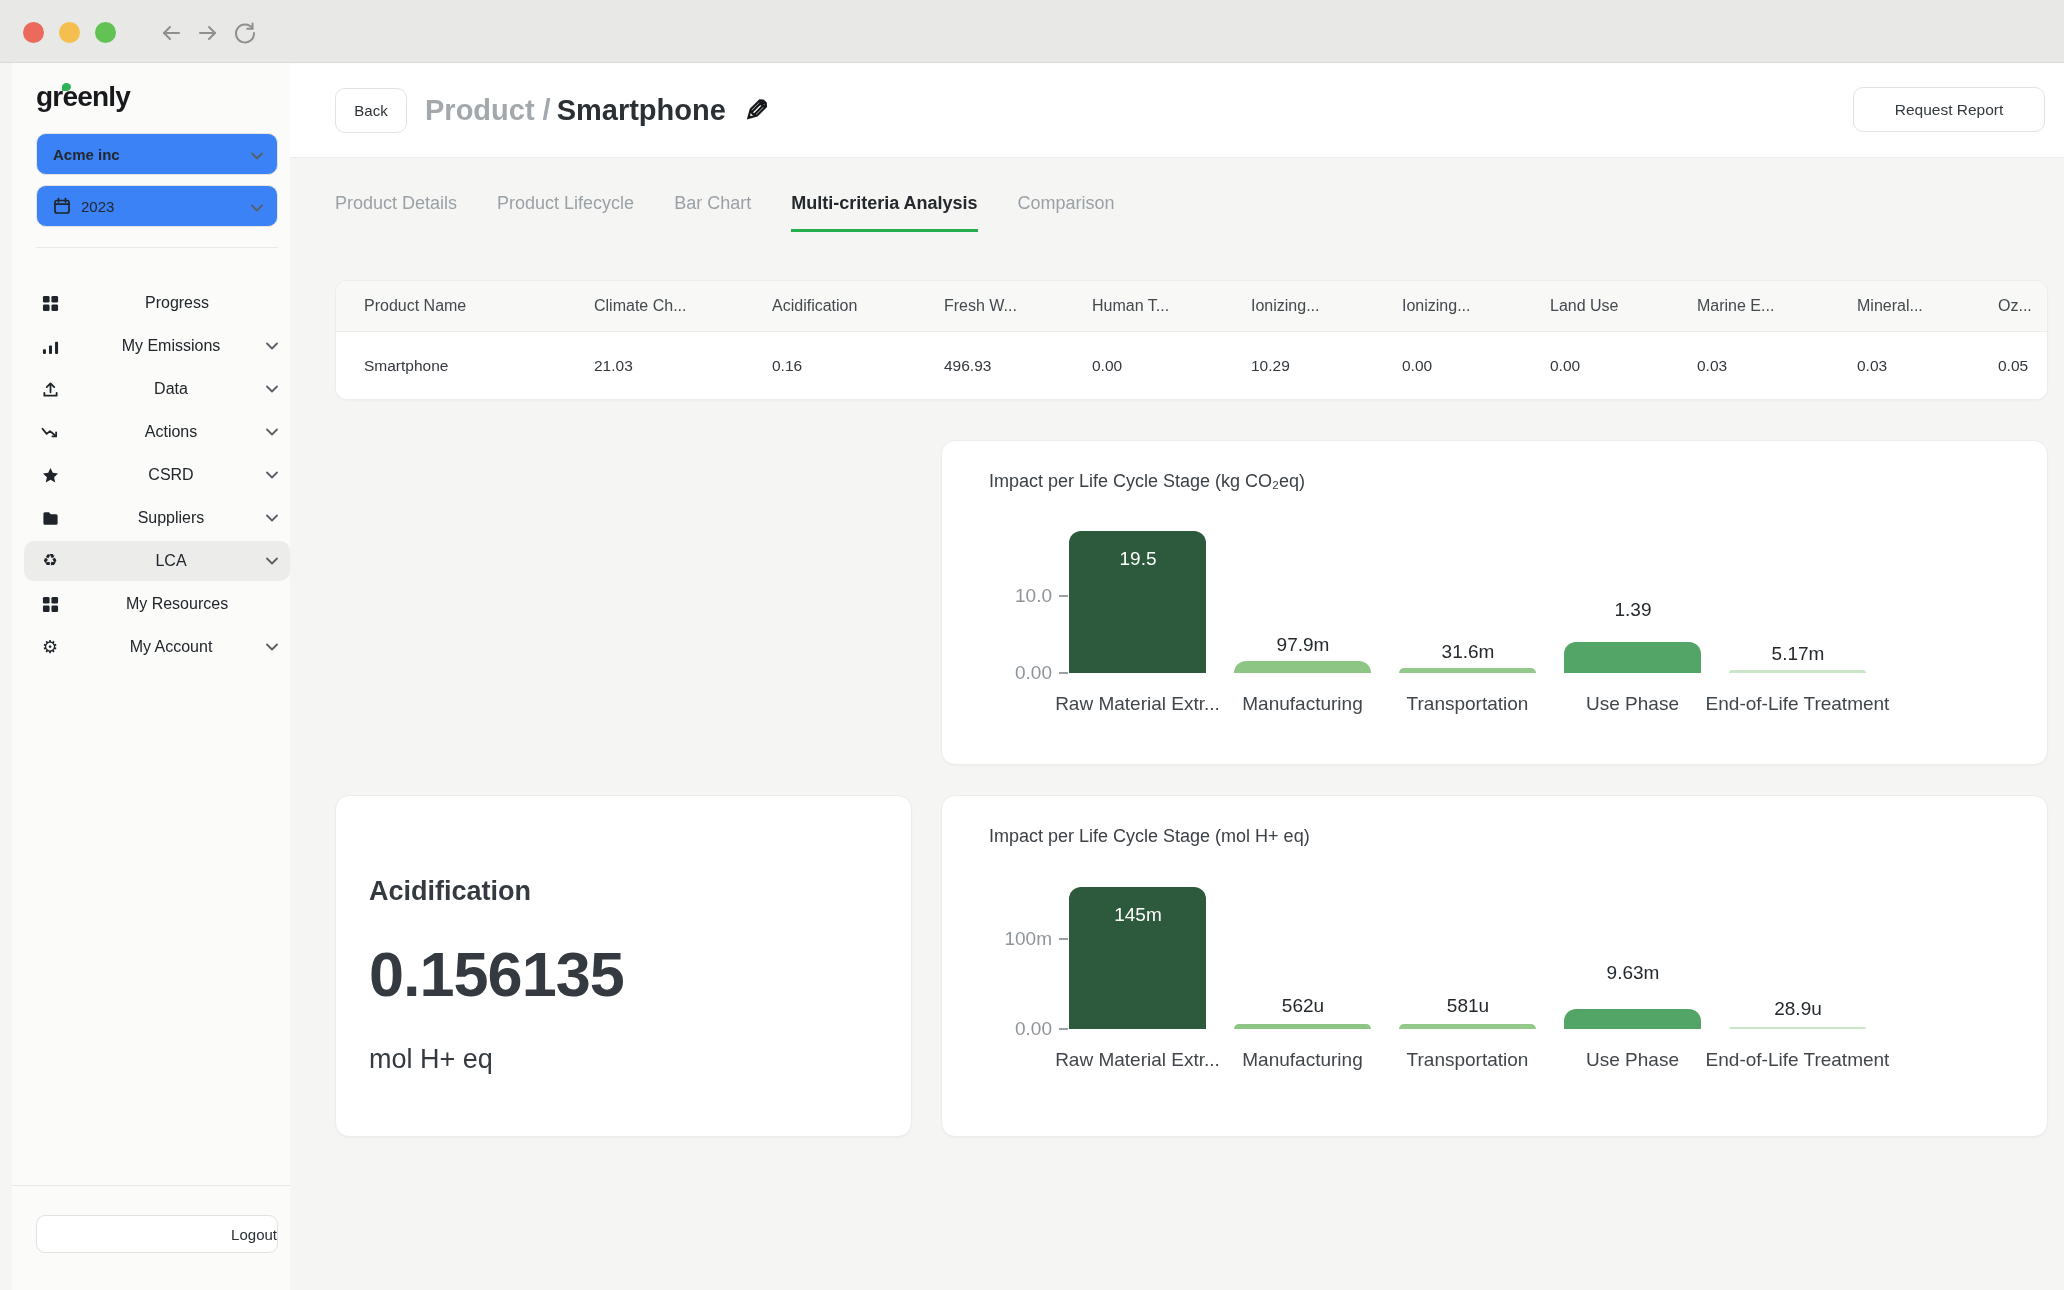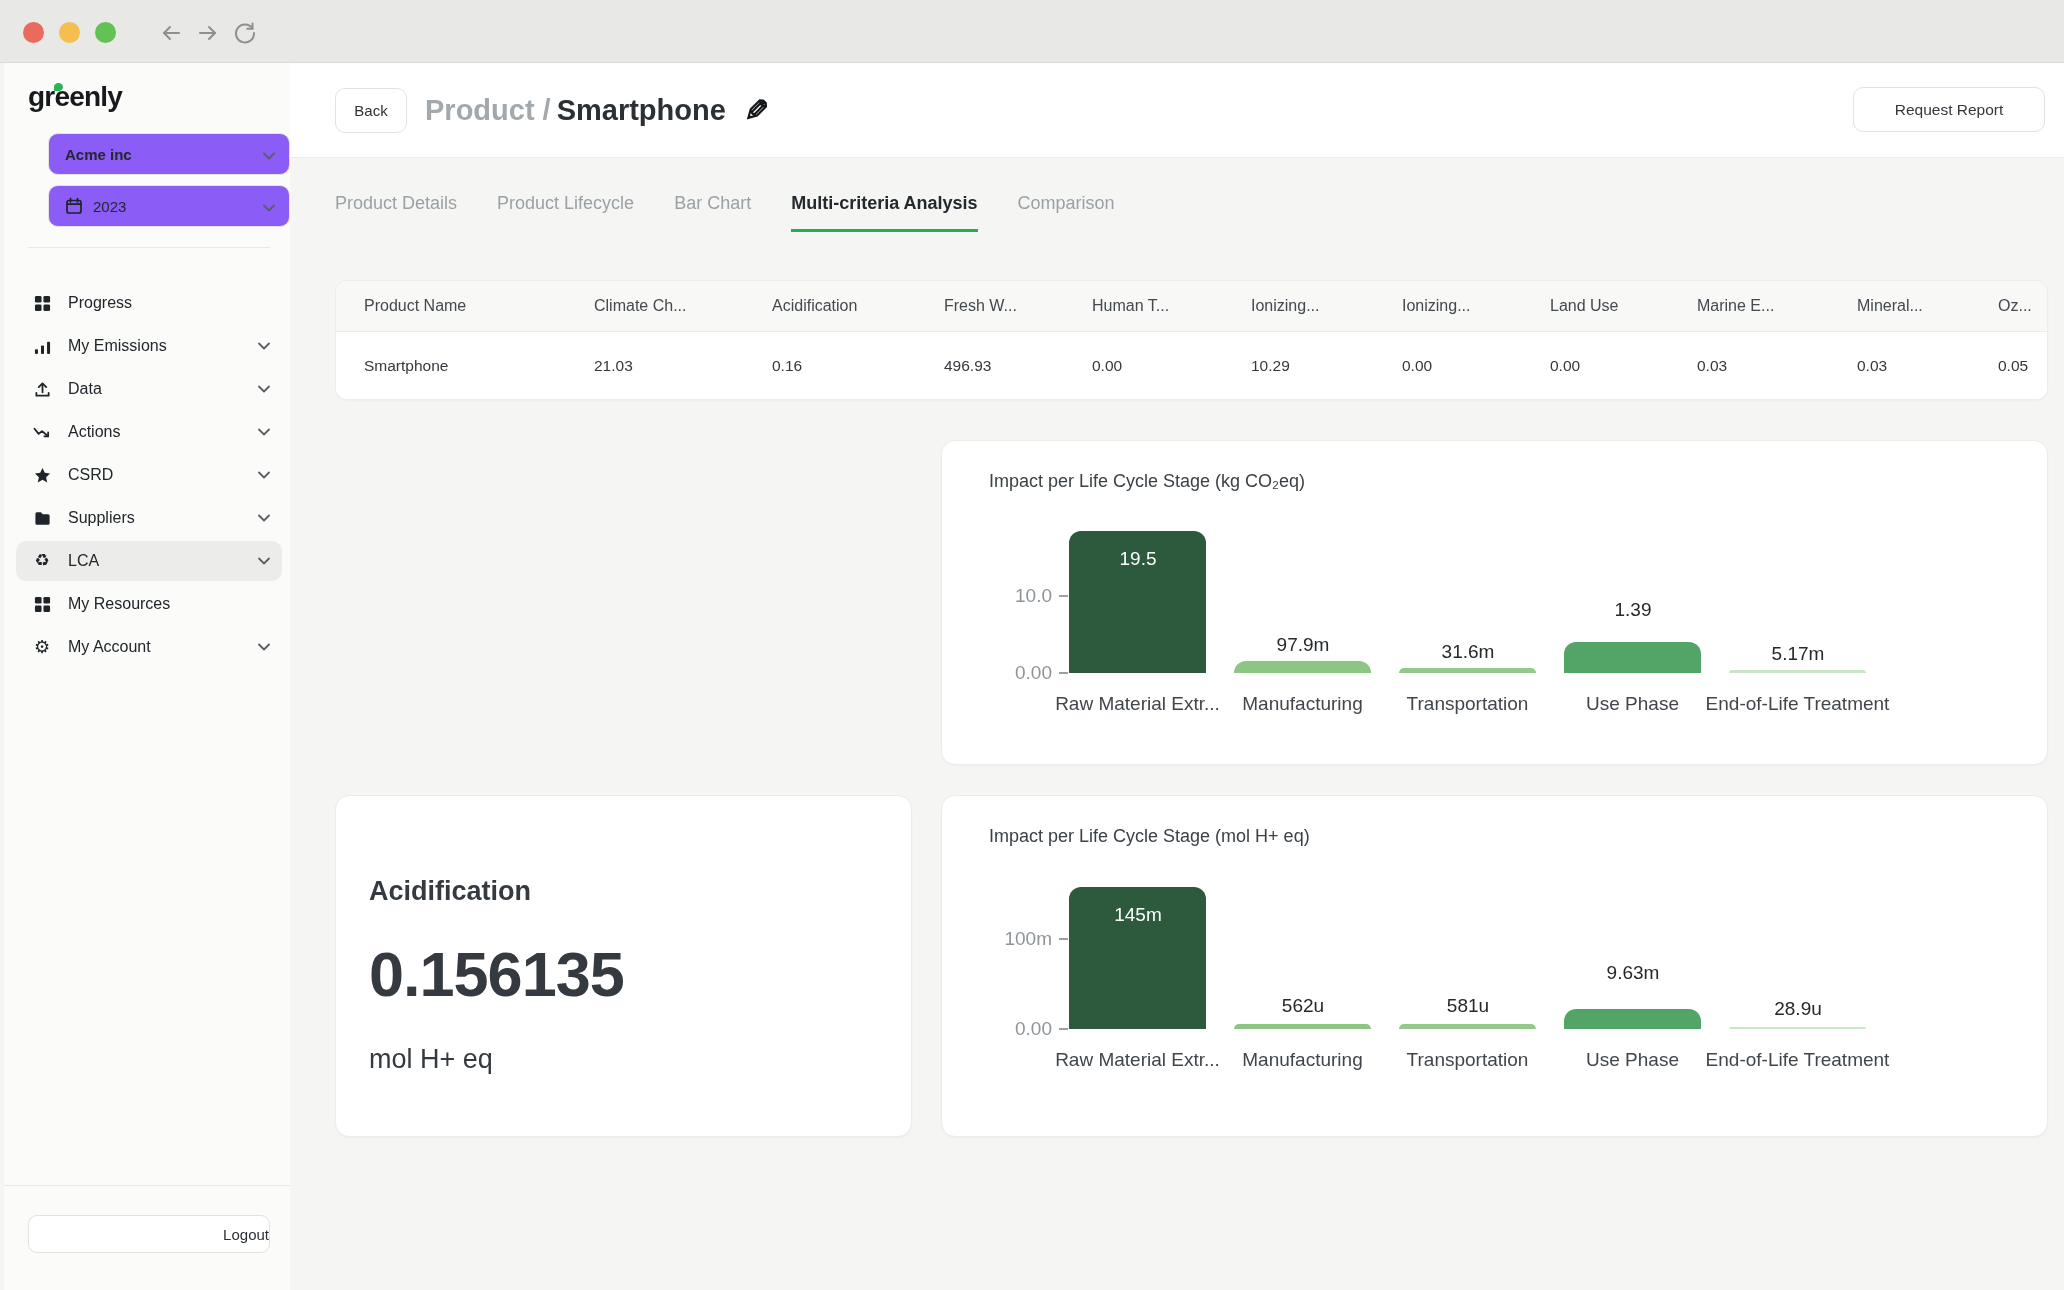--- a/index.html
+++ b/index.html
@@ -6,30 +6,30 @@
   html,body { width:2064px; height:1290px; }
   body { font-family:"Liberation Sans", sans-serif; background:#e9e9e7; }
   .app { position:relative; width:2064px; height:1290px; overflow:hidden; background:#f5f5f3; }
 
   
   .topbar { position:absolute; left:0; top:0; width:2064px; height:63px; background:#e8e8e6; border-bottom:1px solid #dadad8; }
   .tl { position:absolute; top:22px; width:21px; height:21px; border-radius:50%; }
   .nav-ic-btn { position:absolute; top:20px; width:26px; height:26px; }
 
   
-  .sidebar { position:absolute; left:4px; top:63px; width:290px; height:1227px; background:#fbfbf9; border-right:1px solid #0ea5e9; }
+  .sidebar { position:absolute; left:12px; top:63px; width:290px; height:1227px; background:#fbfbf9; border-right:1px solid #0ea5e9; }
   .logo { position:absolute; left:24px; top:18px; font-size:28px; font-weight:800; letter-spacing:-0.8px; color:#17191c; }
   .logo-dot { position:absolute; left:26px; top:2px; width:9px; height:8px; background:#2bb356; border-radius:60% 60% 60% 10%; }
-  .side-select { position:absolute; left:24px; width:242px; height:42px; background:#8b5cf6; border:1px solid #e4e4e2; border-radius:10px;
-    display:flex; align-items:center; padding:0 14px 0 16px; font-size:15px; color:#23282d; cursor:pointer;margin-left:20px; }
+  .side-select { position:absolute; left:24px; width:242px; height:42px; background:#3b82f6; border:1px solid #e4e4e2; border-radius:10px;
+    display:flex; align-items:center; padding:0 14px 0 16px; font-size:15px; color:#23282d; cursor:pointer; }
   .side-select .grow { flex:1; }
   .side-divider { position:absolute; left:24px; width:242px; height:1px; background:#e9e9e7; }
   .nav { position:absolute; left:12px; top:220px; width:266px; }
   .nav-item { position:relative; height:40px; margin-bottom:3px; display:flex; align-items:center; padding:0 12px 0 16px; border-radius:10px;
-    font-size:16px; font-weight:500; color:#20262b; cursor:pointer; }
+    font-size:16px; font-weight:500; color:#20262b; cursor:pointer;text-align:center; }
   .nav-item.active { background:#ececea; }
   .nav-ic { width:20px; height:18px; display:flex; align-items:center; justify-content:center; margin-right:16px; font-size:17px; line-height:18px; color:#1e2429; }
   .nav-label { flex:1; }
   .nav-chev { display:flex; align-items:center; }
   .bottom-divider { position:absolute; left:0; top:1122px; width:290px; height:1px; background:#e8e8e6; }
   .logout-btn { position:absolute; left:24px; top:1152px; width:242px; height:38px; background:#fff; border:1px solid #e2e2e0; border-radius:9px;
     font-size:15px; font-weight:500; color:#2b3136; display:flex; align-items:center; justify-content:flex-end; cursor:pointer; }
 
   
   .main { position:absolute; left:290px; top:63px; width:1774px; height:1227px; background:#f5f5f3; }

